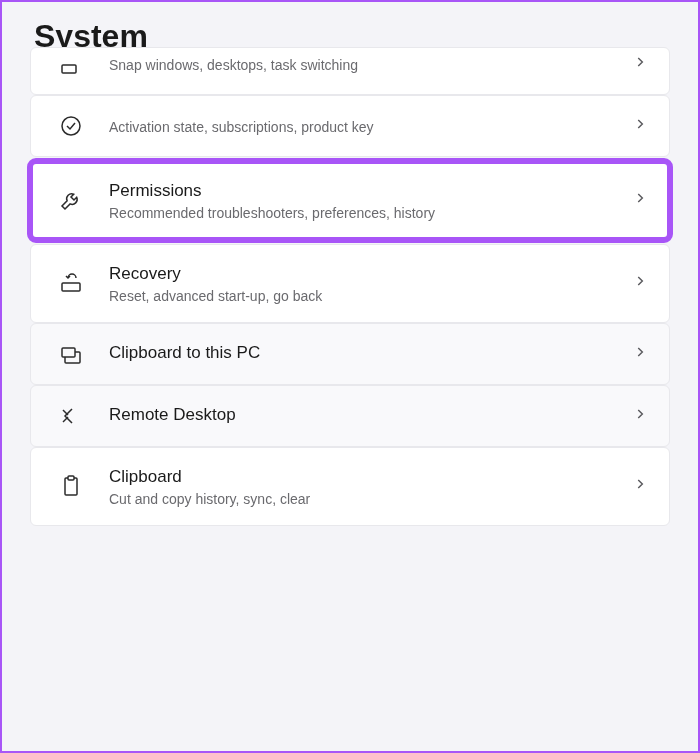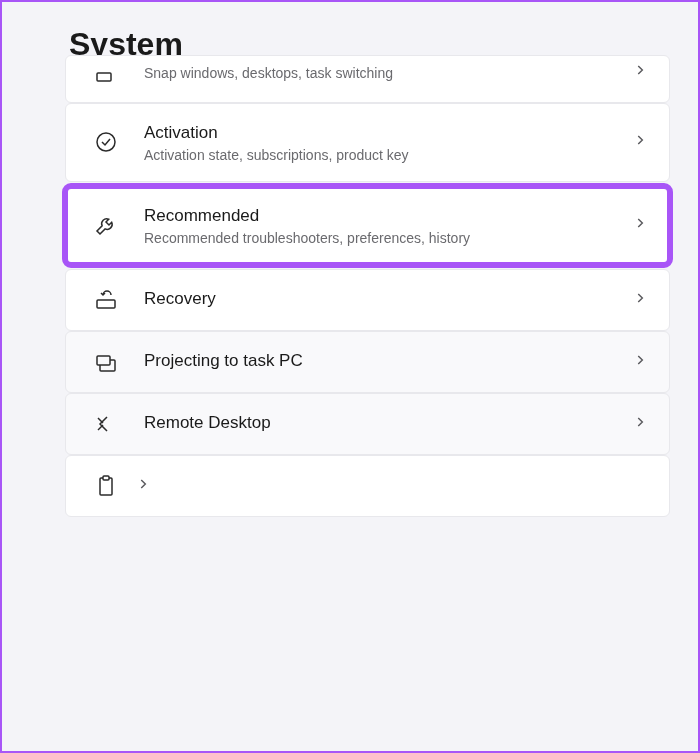--- a/index.html
+++ b/index.html
@@ -5,22 +5,21 @@
     * { margin: 0; padding: 0; box-sizing: border-box; }
     body {
       font-family: 'Segoe UI', Tahoma, sans-serif;
       background: #f4f4f8;
       width: 700px;
       height: 753px;
       overflow: hidden;
       border: 2px solid #a855f7;
     }
     .page {
-      padding: 24px 28px 0 28px;
-      margin-left: 35px;
+      padding: 16px 28px 0 28px;
     }
     .page-title {
       font-size: 32px;
       font-weight: 600;
       color: #1a1a1a;
       margin-bottom: 20px;
       margin-left: 4px;
     }
     .item-list {
       display: flex;
@@ -105,74 +104,74 @@
     </div>
 
     <div class="item">
       <div class="icon-slot">
         <svg viewBox="0 0 24 24" fill="none" stroke="currentColor" stroke-width="1.5">
             <circle cx="12" cy="12" r="9"></circle>
             <polyline points="8 12 11 15 16 9"></polyline>
           </svg>
       </div>
       <div class="text-block">
-        <div class="item-title">Activation</div>
         <div class="item-sub">Activation state, subscriptions, product key</div>
       </div>
       <div class="chevron">
         <svg viewBox="0 0 24 24" fill="none" stroke="currentColor" stroke-width="2.5">
             <polyline points="9 5 16 12 9 19"></polyline>
           </svg>
       </div>
     </div>
 
     <div class="item highlighted">
       <div class="icon-slot">
         <svg viewBox="0 0 24 24" fill="none" stroke="currentColor" stroke-width="1.5">
             <path d="M14.7 6.3a5 5 0 0 0-6.6 6.6L3 18l3 3 5.1-5.1a5 5 0 0 0 6.6-6.6L15 12l-3-3 2.7-2.7Z"></path>
           </svg>
       </div>
       <div class="text-block">
-        <div class="item-title">Recommended</div>
+        <div class="item-title">Permissions</div>
         <div class="item-sub">Recommended troubleshooters, preferences, history</div>
       </div>
       <div class="chevron">
         <svg viewBox="0 0 24 24" fill="none" stroke="currentColor" stroke-width="2.5">
             <polyline points="9 5 16 12 9 19"></polyline>
           </svg>
       </div>
     </div>
 
     <div class="item">
       <div class="icon-slot">
         <svg viewBox="0 0 24 24" fill="none" stroke="currentColor" stroke-width="1.5">
             <rect x="3" y="12" width="18" height="8" rx="1"></rect>
             <path d="M9 7a4 4 0 0 1 4-4 4 4 0 0 1 4 4"></path>
             <polyline points="7 5 9 7 11 5"></polyline>
           </svg>
       </div>
       <div class="text-block">
         <div class="item-title">Recovery</div>
+        <div class="item-sub">Reset, advanced start-up, go back</div>
       </div>
       <div class="chevron">
         <svg viewBox="0 0 24 24" fill="none" stroke="currentColor" stroke-width="2.5">
             <polyline points="9 5 16 12 9 19"></polyline>
           </svg>
       </div>
     </div>
 
     <div class="item faded">
       <div class="icon-slot">
         <svg viewBox="0 0 24 24" fill="none" stroke="currentColor" stroke-width="1.5">
             <rect x="6" y="10" width="15" height="11" rx="1"></rect>
             <rect x="3" y="6" width="13" height="9" rx="1" fill="#f9f9fb"></rect>
           </svg>
       </div>
       <div class="text-block">
-        <div class="item-title">Projecting to task PC</div>
+        <div class="item-title">Clipboard to this PC</div>
       </div>
       <div class="chevron">
         <svg viewBox="0 0 24 24" fill="none" stroke="currentColor" stroke-width="2.5">
             <polyline points="9 5 16 12 9 19"></polyline>
           </svg>
       </div>
     </div>
 
     <div class="item faded">
       <div class="icon-slot">
@@ -192,20 +191,24 @@
       </div>
     </div>
 
     <div class="item">
       <div class="icon-slot">
         <svg viewBox="0 0 24 24" fill="none" stroke="currentColor" stroke-width="1.5">
             <rect x="6" y="4" width="12" height="17" rx="1"></rect>
             <rect x="9" y="2" width="6" height="4" rx="1" fill="#fff"></rect>
           </svg>
       </div>
+      <div class="text-block">
+        <div class="item-title">Clipboard</div>
+        <div class="item-sub">Cut and copy history, sync, clear</div>
+      </div>
       <div class="chevron">
         <svg viewBox="0 0 24 24" fill="none" stroke="currentColor" stroke-width="2.5">
             <polyline points="9 5 16 12 9 19"></polyline>
           </svg>
       </div>
     </div>
 
   </div>
 </div>
 

